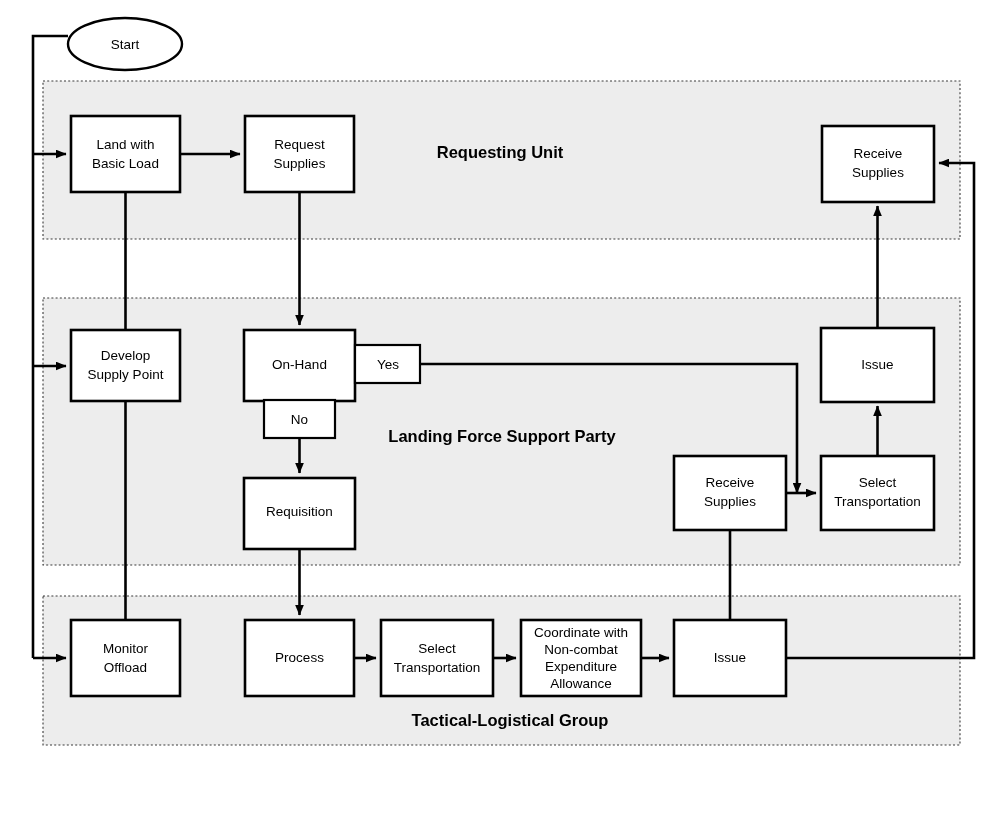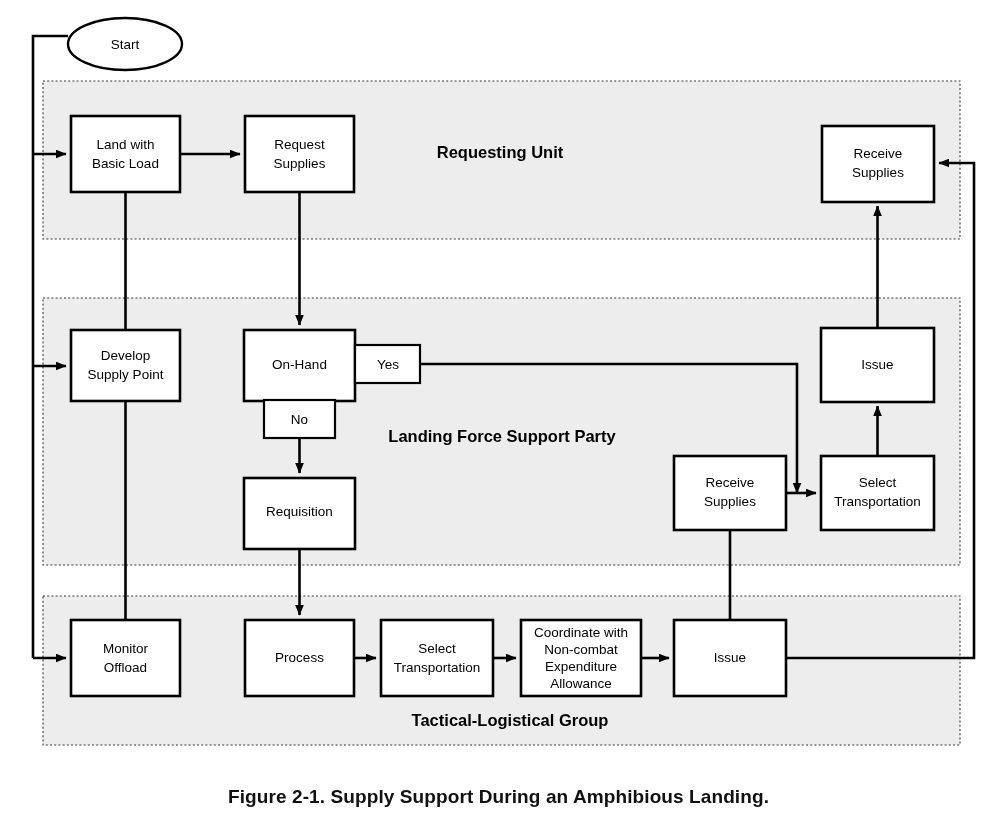--- a/index.html
+++ b/index.html
@@ -166,14 +166,13 @@
       <rect class="label-box" x="355" y="345" width="65" height="38"></rect>
       <text class="node-text" x="388" y="365">Yes</text>
     </g>
 
     <g>
       <rect class="label-box" x="264" y="400" width="71" height="38"></rect>
       <text class="node-text" x="299.5" y="420">No</text>
     </g>
   </svg>
 
-  <div class="caption">Figure 2-1. Supply Support During an Amphibious Landing.</div>
 </div>
 
 </body></html>

